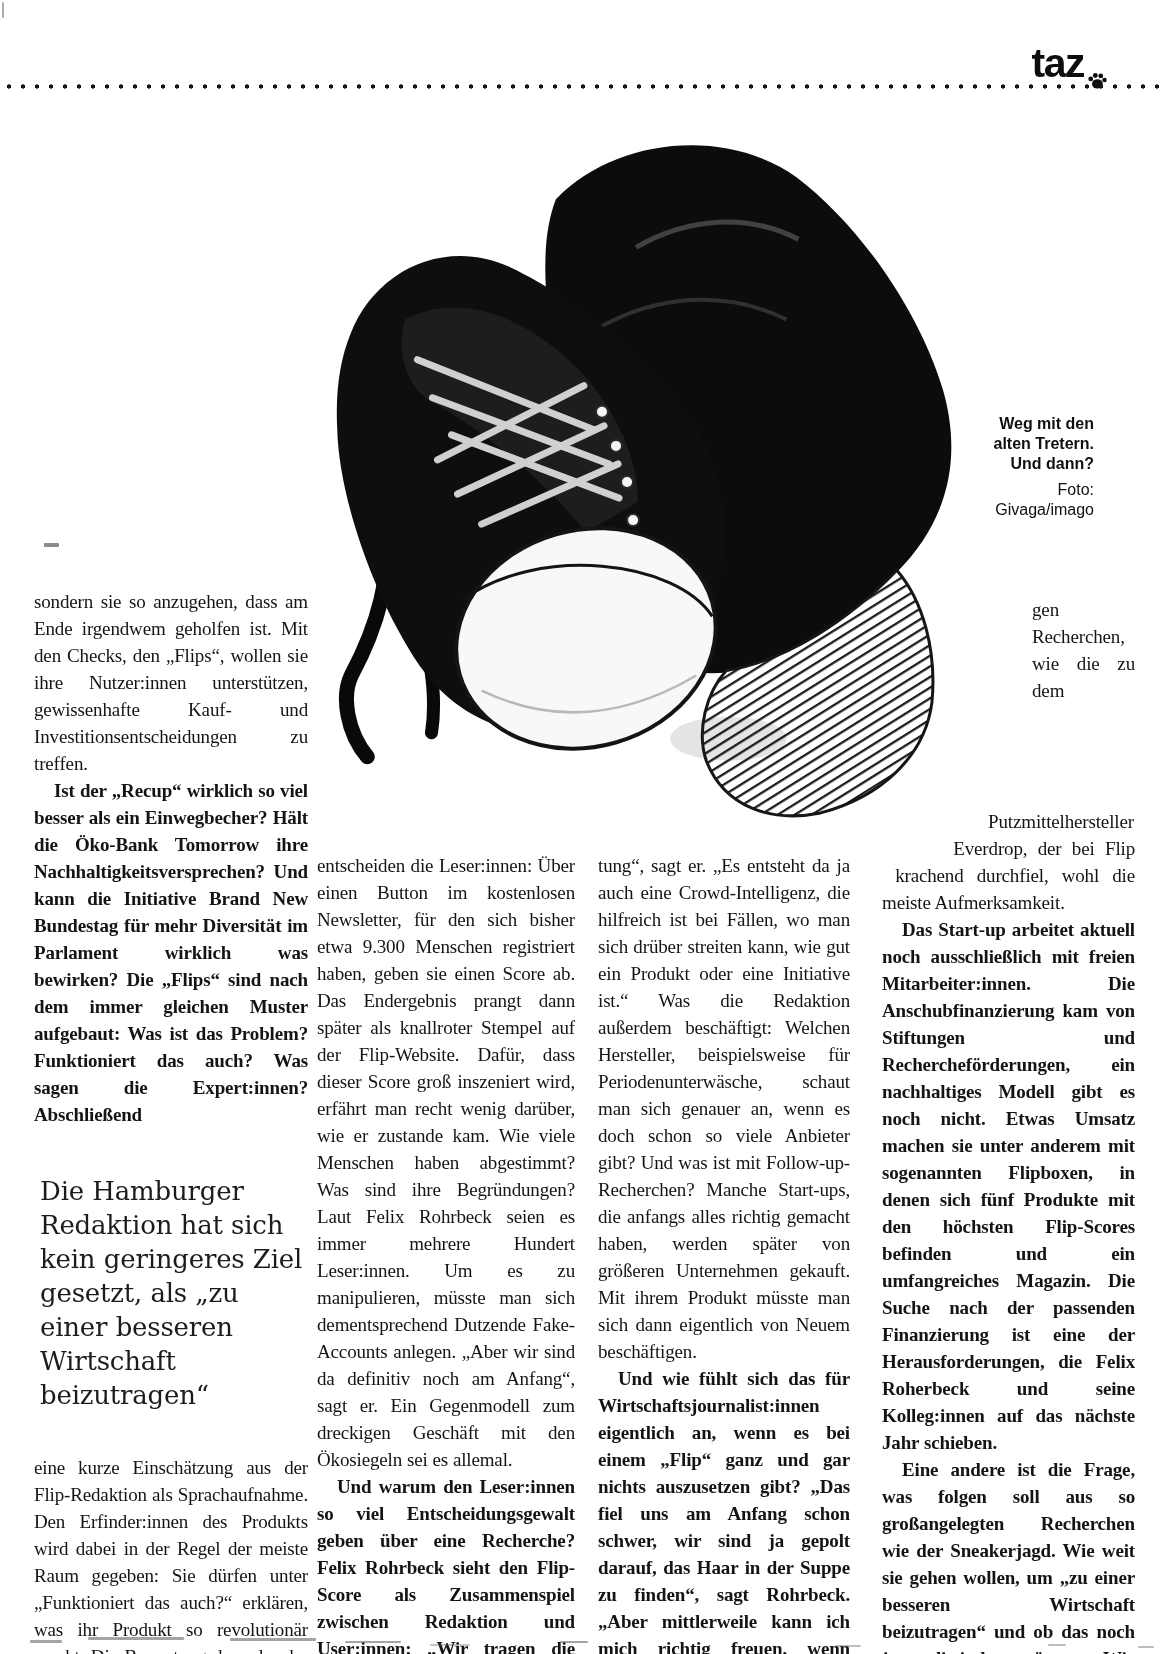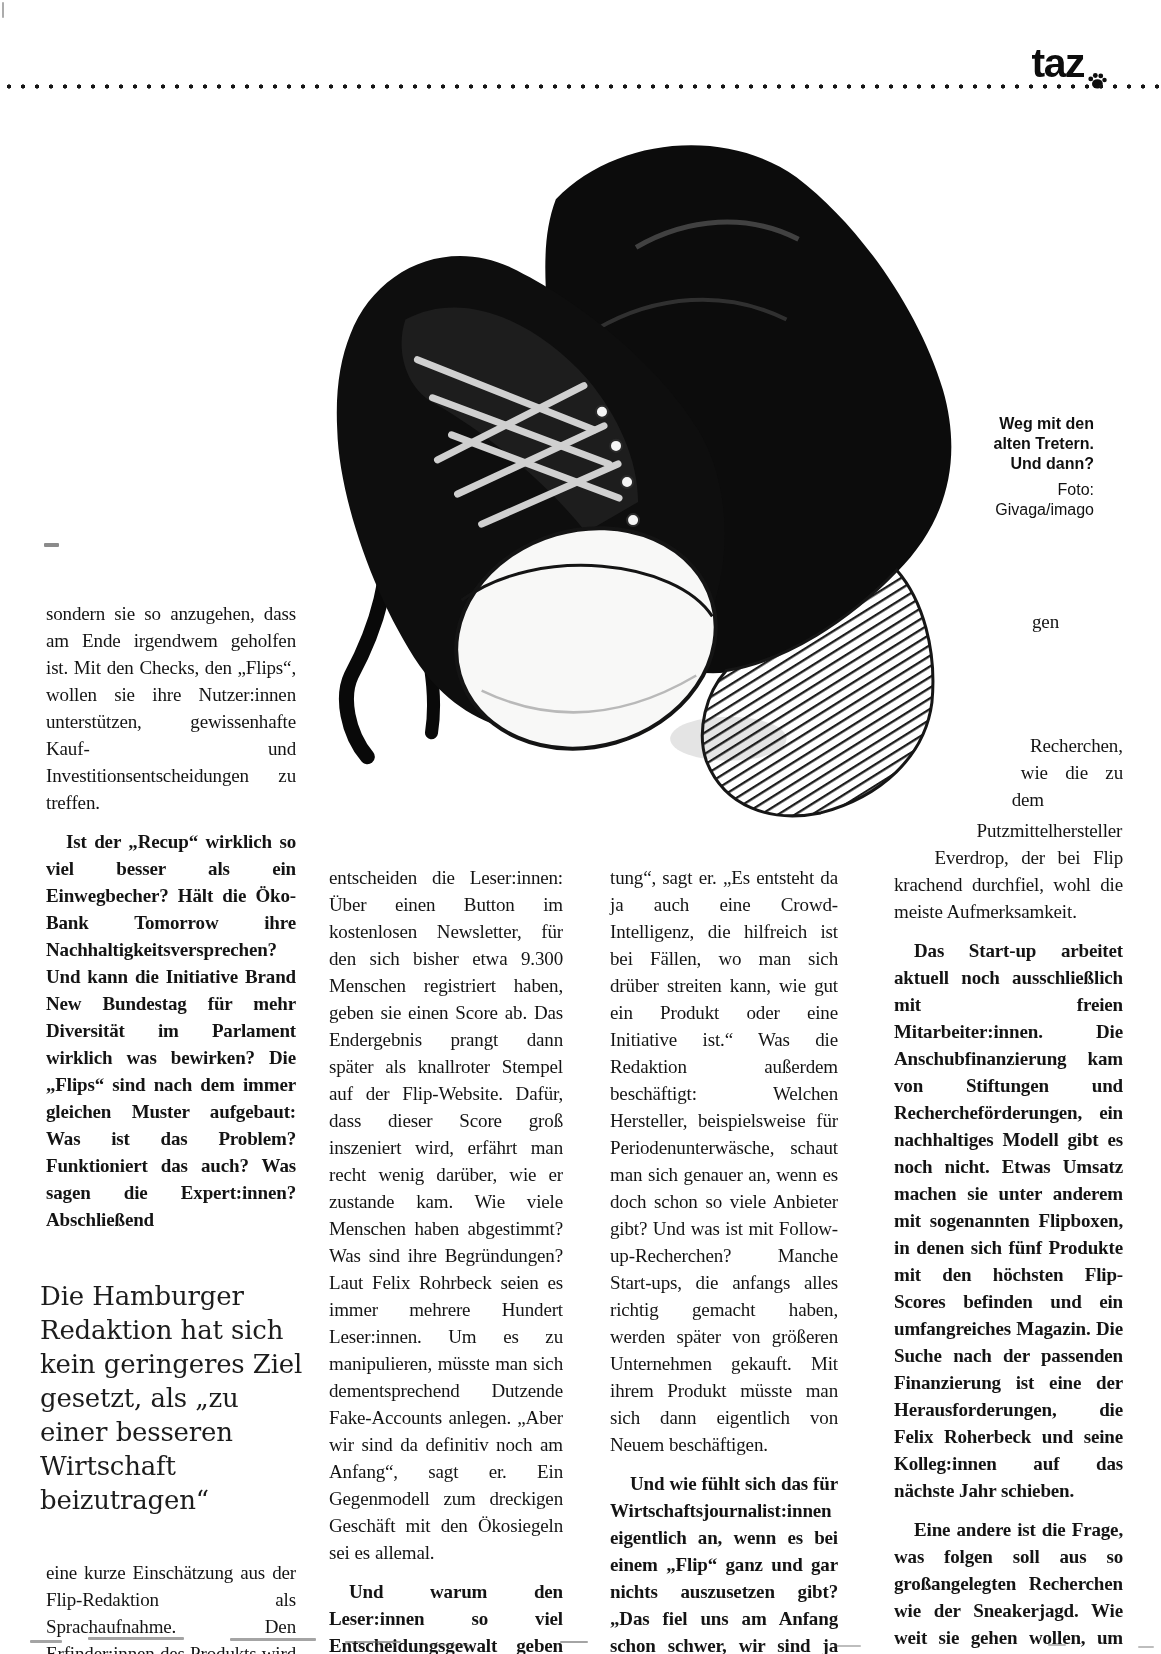--- a/index.html
+++ b/index.html
@@ -36,21 +36,21 @@
     text-align:right;color:#101010;font-weight:700;
   }
   .photo-caption .credit{font-weight:400;display:block;margin-top:6px;}
 
   
   .col{
     position:absolute;text-align:justify;font-size:19px;line-height:27px;
     letter-spacing:-0.15px;word-spacing:.3px;color:#141414;
     hyphens:auto;-webkit-hyphens:auto;
   }
-  .col p{margin:12px;}
+  .col p{margin:0;}
   .col p.indent{text-indent:20px;font-weight:bold;}
 
   #col1{left:34px;top:588px;width:274px;}
   #col2{left:317px;top:852px;width:258px;}
   #col3{left:598px;top:852px;width:252px;}
   #col4{left:882px;top:596px;width:253px;}
 
   .pull-quote{
     font-family:"DejaVu Serif", serif;font-size:26px;line-height:34px;font-weight:500;
     text-align:left;letter-spacing:-0.2px;color:#1c1c1c;margin:46px 0 42px 6px;

